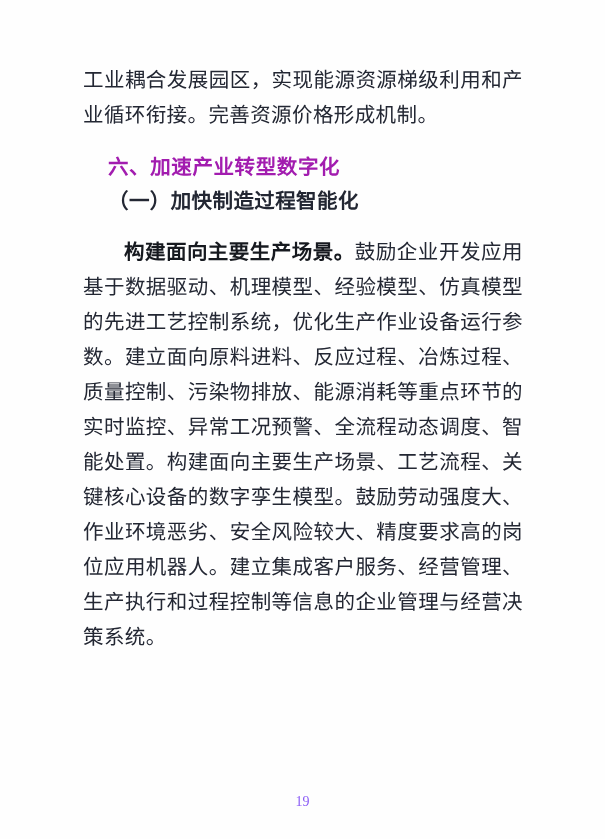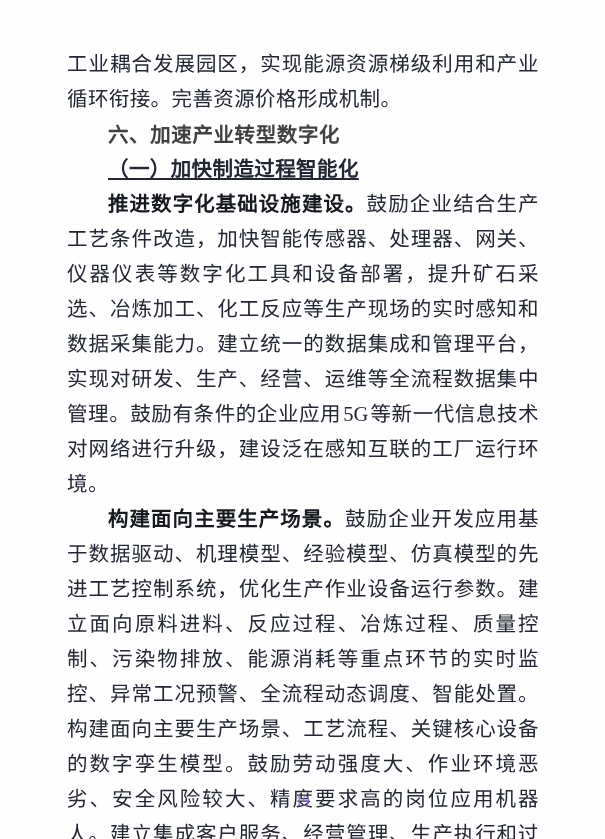--- a/index.html
+++ b/index.html
@@ -28,21 +28,21 @@
   
   .doc-body {
     position: absolute;
     left: 67px;
     top: 47px;
     width: 472px;
   }
 
   
   .para {
-    margin: 0;
+    margin: 16px;
     font-size: 20.5px;
     line-height: 35px;
     letter-spacing: 0.4px;
     text-align: justify;
     text-justify: inter-ideograph;
     color: #232733;
     font-family: "Liberation Serif", "DejaVu Serif", serif;
   }
 
   .para.indent {
@@ -51,32 +51,31 @@
 
   
   .heading-1 {
     margin: 0;
     font-size: 20.5px;
     line-height: 35px;
     font-weight: bold;
     letter-spacing: 0.6px;
     text-indent: 41px;
     font-family: "Liberation Sans", "DejaVu Sans", sans-serif;
-    color: #404040;
+    color: #a21caf;
   }
 
   
   .heading-2 {
     margin: 0;
     font-size: 20.5px;
     line-height: 35px;
     letter-spacing: 0.4px;
     text-indent: 41px;
     color: #232733;
-    text-decoration: underline;
   }
 
   
   .lead {
     font-weight: bold;
     letter-spacing: 0.3px;
     color: #16191f;
   }
 
   
@@ -104,21 +103,20 @@
 <div class="page">
 
   <div class="doc-body">
 
     <p class="para">工业耦合发展园区，实现能源资源梯级利用和产业循环衔接。完善资源价格形成机制。</p>
 
     <h2 class="heading-1">六、加速产业转型数字化</h2>
 
     <h3 class="heading-2">（一）加快制造过程智能化</h3>
 
-    <p class="para indent"><span class="lead">推进数字化基础设施建设。</span><span>鼓励企业结合生产工艺条件改造，加快智能传感器、处理器、网关、仪器仪表等数字化工具和设备部署，提升矿石采选、冶炼加工、化工反应等生产现场的实时感知和数据采集能力。建立统一的数据集成和管理平台，实现对研发、生产、经营、运维等全流程数据集中管理。鼓励有条件的企业应用</span><span class="latin">5G</span><span>等新一代信息技术对网络进行升级，建设泛在感知互联的工厂运行环境。</span></p>
 
     <p class="para indent"><span class="lead">构建面向主要生产场景。</span><span>鼓励企业开发应用基于数据驱动、机理模型、经验模型、仿真模型的先进工艺控制系统，优化生产作业设备运行参数。建立面向原料进料、反应过程、冶炼过程、质量控制、污染物排放、能源消耗等重点环节的实时监控、异常工况预警、全流程动态调度、智能处置。构建面向主要生产场景、工艺流程、关键核心设备的数字孪生模型。鼓励劳动强度大、作业环境恶劣、安全风险较大、精度要求高的岗位应用机器人。建立集成客户服务、经营管理、生产执行和过程控制等信息的企业管理与经营决策系统。</span></p>
 
   </div>
 
   <div class="page-number">19</div>
 
 </div>
 
 </body></html>

